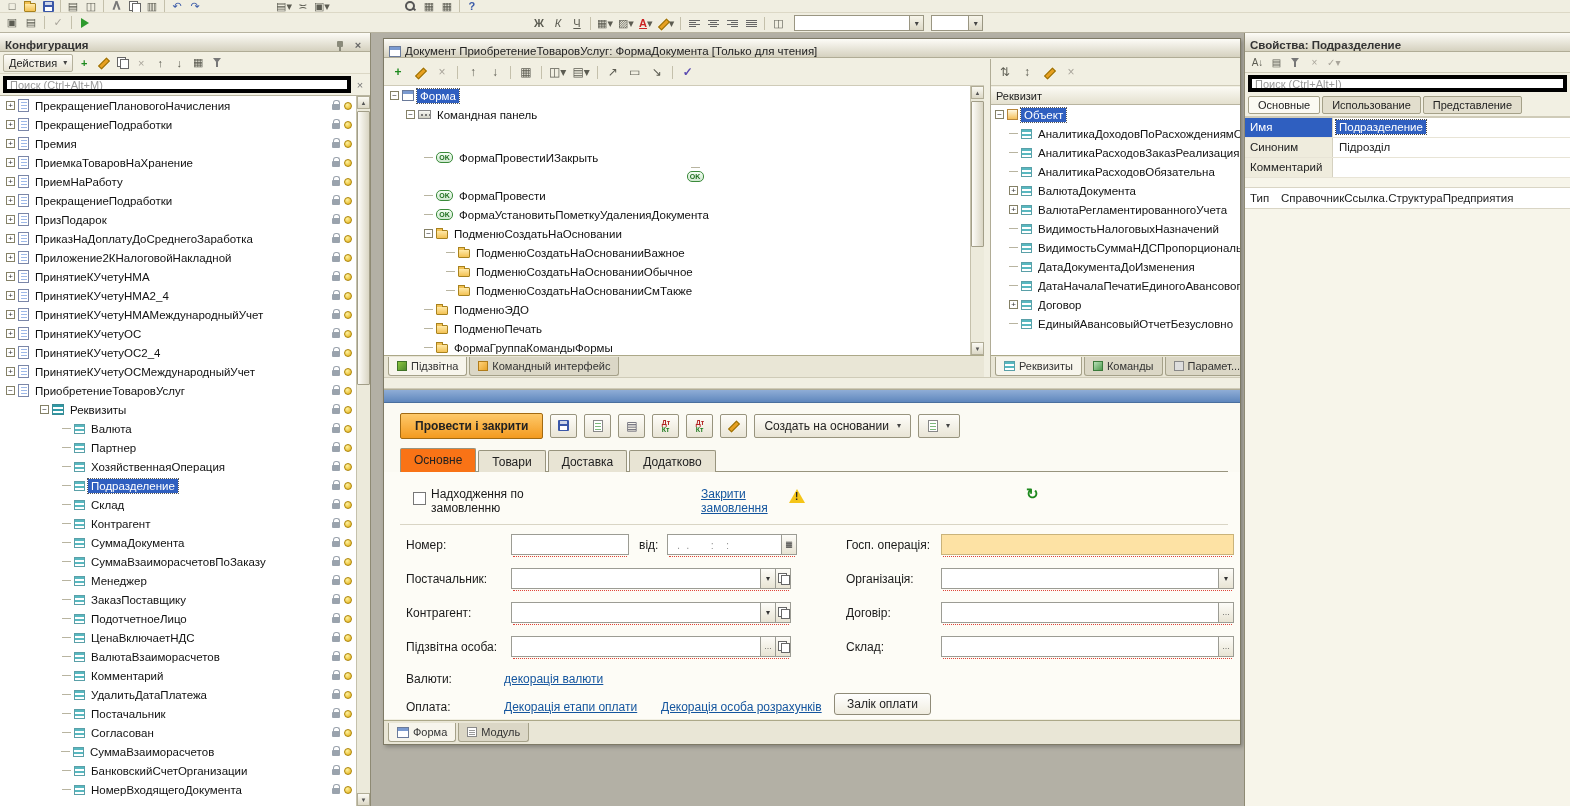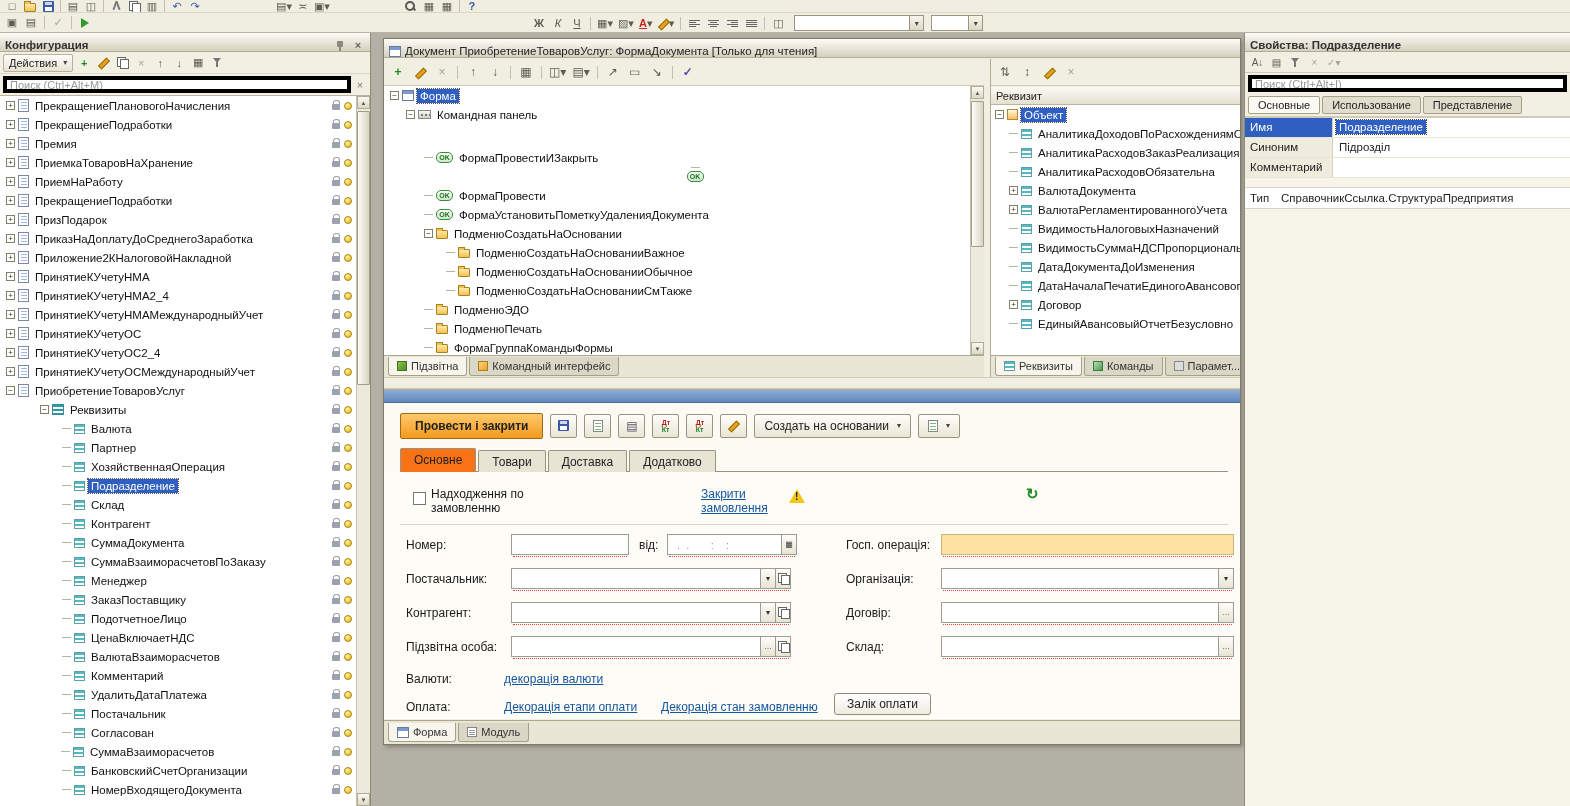--- a/index.html
+++ b/index.html
@@ -1109,21 +1109,21 @@
           <span class="fld" style="left:557px;top:164px;width:293px">
               <span class="fin"></span>
               <span class="fbtn">…</span>
             </span>
 
           <span class="flbl" style="left:22px;top:200px">Валюти:</span>
           <a class="lnk" style="left:120px;top:200px">декорація валюти</a>
 
           <span class="flbl" style="left:22px;top:228px">Оплата:</span>
           <a class="lnk" style="left:120px;top:228px">Декорація етапи оплати</a>
-          <a class="lnk" style="left:277px;top:228px">Декорація стан замовленню</a>
+          <a class="lnk" style="left:277px;top:228px">Декорація особа розрахунків</a>
           <span class="btn-white" style="left:450px;top:221px">Залік оплати</span>
         </div>
       </div>
 
       <div class="btabs doc-bottom" id="docTabs">
           <span class="btab on">
             <span class="tabico">
               <span class="t-form"></span>
             </span>
             <span>Форма</span>

